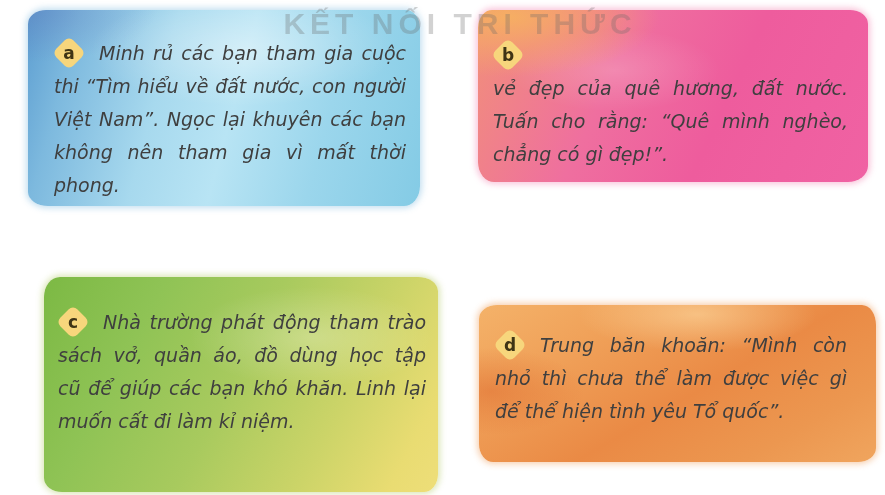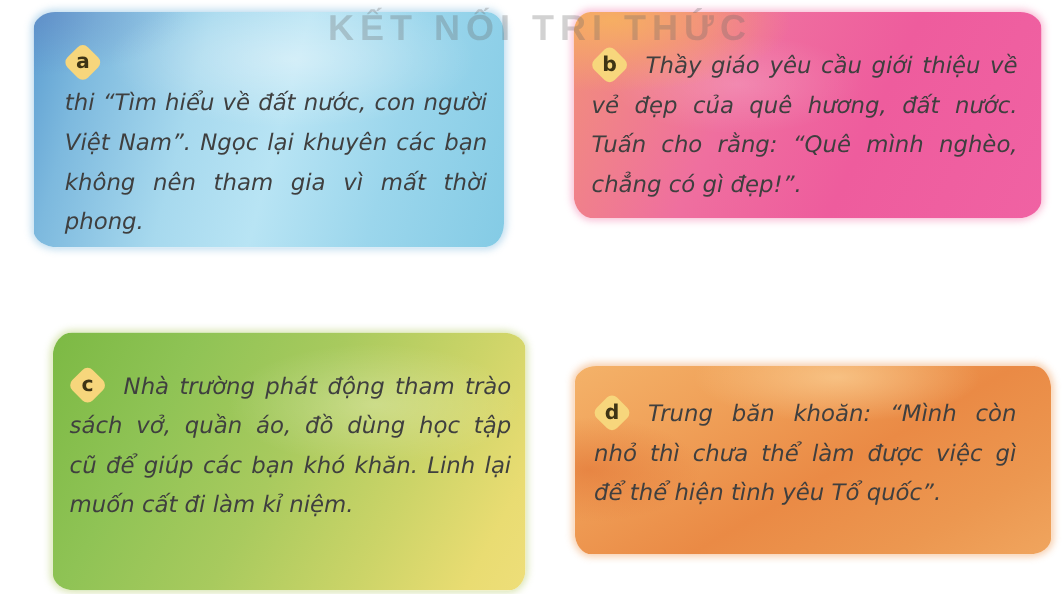--- a/index.html
+++ b/index.html
@@ -3,21 +3,21 @@
 <meta charset="utf-8">
 <style>
   html,body { margin:0; padding:0; background:#ffffff; }
   .page {
     position:relative; width:885px; height:495px; background:#ffffff;
     overflow:hidden; font-family:"DejaVu Sans", sans-serif;
   }
 
   
   .watermark {
-    position:absolute; left:200px; top:1px; width:500px; z-index:3;
+    position:absolute; left:210px; top:1px; width:500px; z-index:3;
     text-align:center; pointer-events:none;
     font-family:"Liberation Sans", sans-serif; font-weight:bold;
     color:rgba(105,105,105,0.30);
   }
   .wm-line { font-size:30px; line-height:46px; letter-spacing:5px; white-space:nowrap; }
 
   
   .card {
     position:absolute; z-index:1; box-sizing:border-box;
     color:#3f3f3f; font-style:italic; font-size:19px;
@@ -94,33 +94,33 @@
 
   <div class="watermark">
     <div class="wm-line">KẾT NỐI TRI THỨC</div>
   </div>
 
   <div class="card card-a">
     <div class="ln first">
       <span class="badge">
         <span class="badge-sq"></span>
         <span class="badge-letter">a</span>
-      </span>
+      </span><span>Minh rủ các bạn tham gia cuộc</span>
     </div>
     <div class="ln">thi “Tìm hiểu về đất nước, con người</div>
     <div class="ln">Việt Nam”. Ngọc lại khuyên các bạn</div>
     <div class="ln last">không nên tham gia vì mất thời phong.</div>
   </div>
 
   <div class="card card-b">
     <div class="ln first">
       <span class="badge">
         <span class="badge-sq"></span>
         <span class="badge-letter">b</span>
-      </span><span>Thầy giáo yêu cầu giới thiệu về</span>
+      </span>
     </div>
     <div class="ln">vẻ đẹp của quê hương, đất nước.</div>
     <div class="ln">Tuấn cho rằng: “Quê mình nghèo,</div>
     <div class="ln last">chẳng có gì đẹp!”.</div>
   </div>
 
   <div class="card card-c">
     <div class="ln first">
       <span class="badge">
         <span class="badge-sq"></span>

